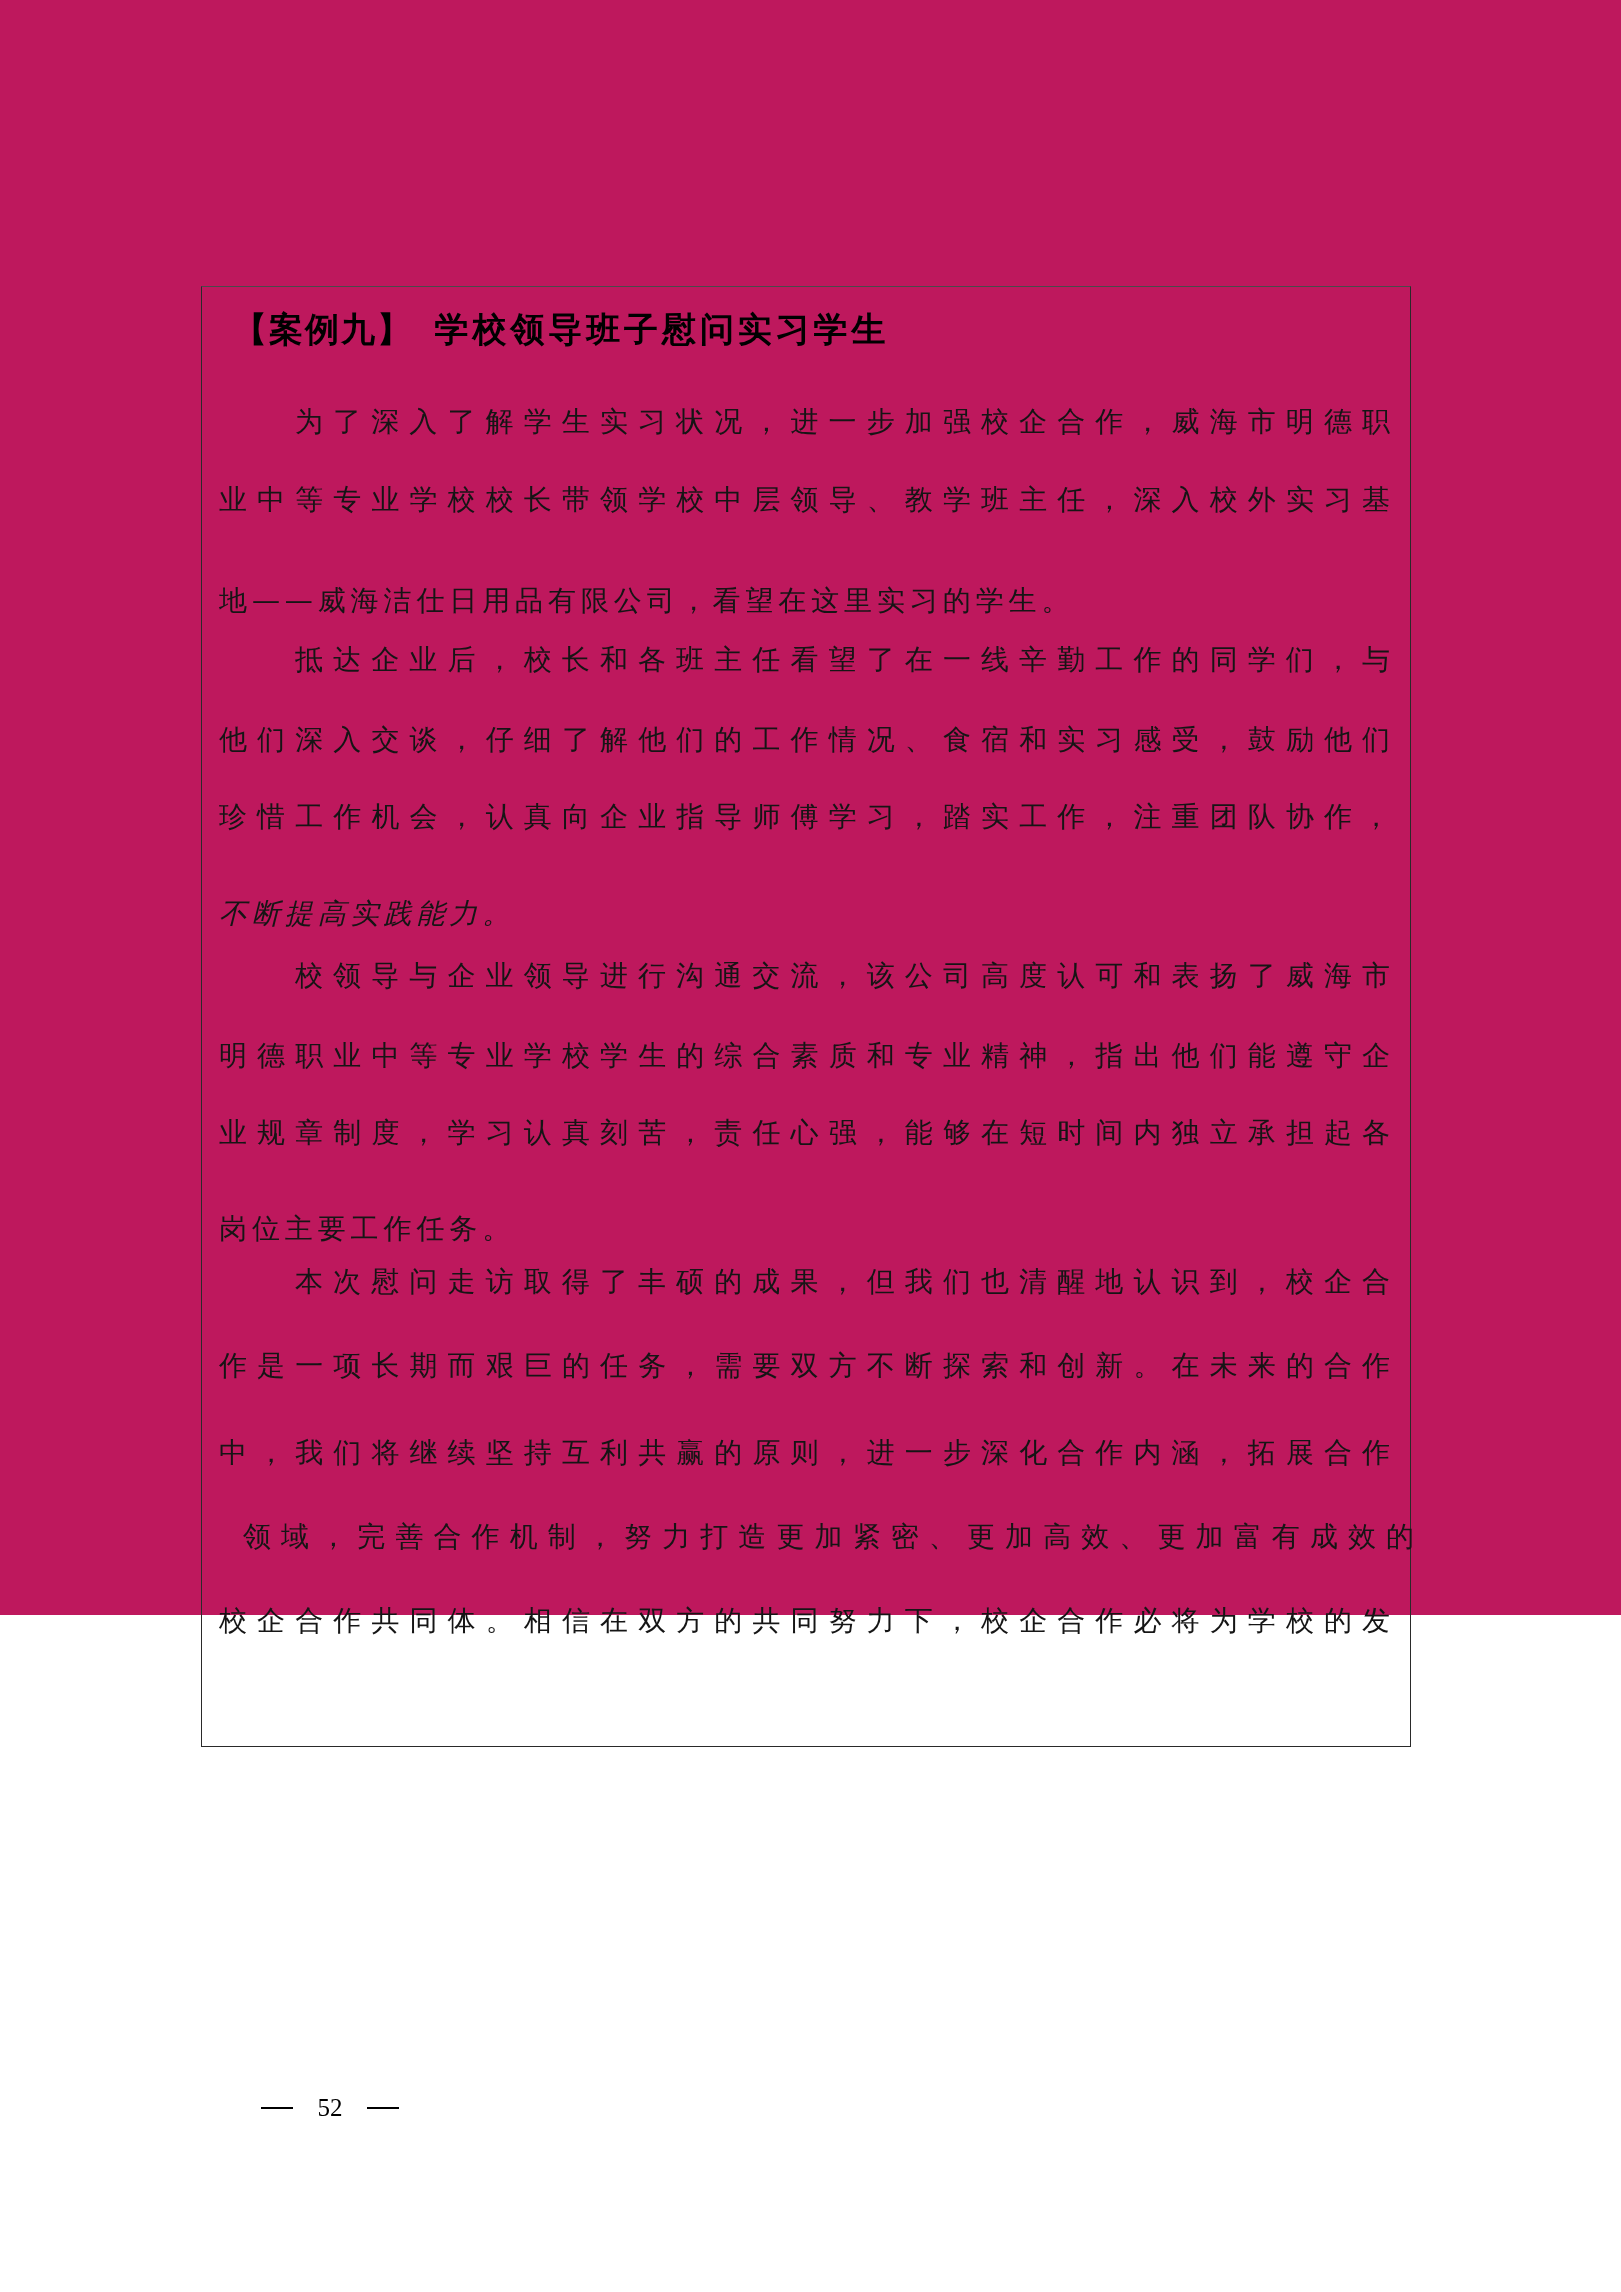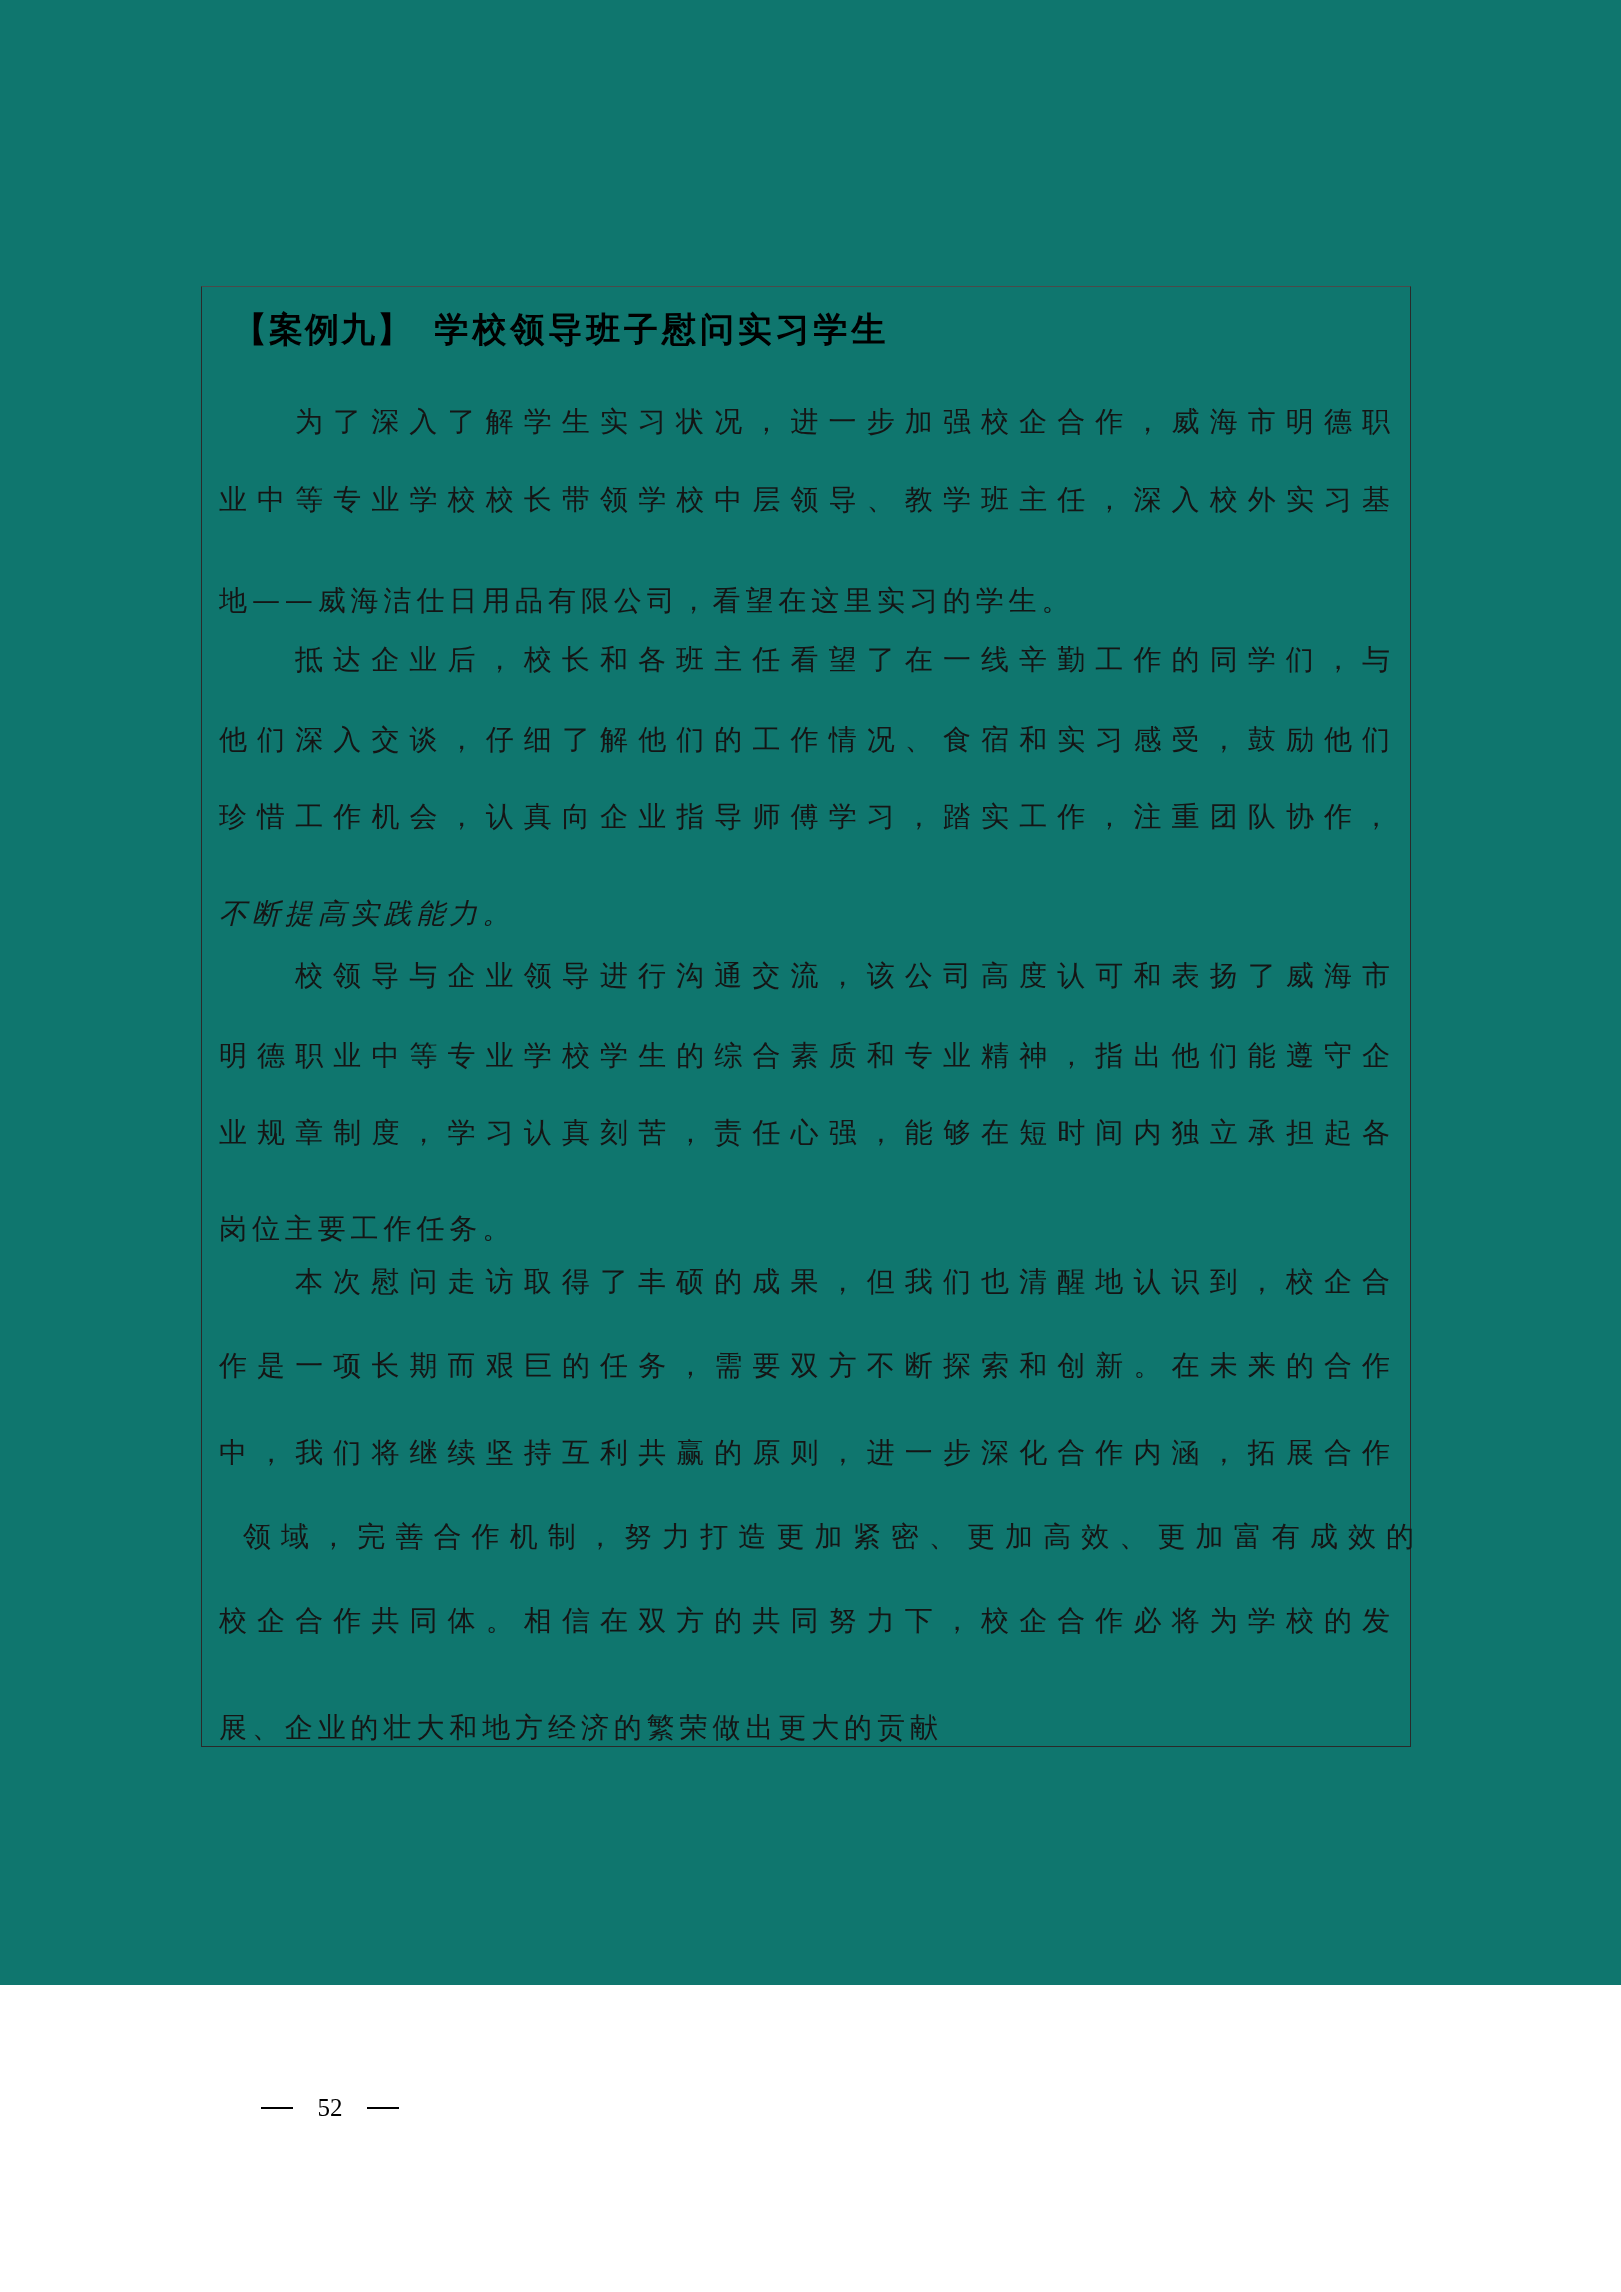--- a/index.html
+++ b/index.html
@@ -12,22 +12,22 @@
     height: 2293px;
     position: relative;
     overflow: hidden;
     color: #111111;
     font-family: "DejaVu Serif", "Liberation Serif", serif;
   }
   .page {
     position: absolute;
     left: 0; top: 0;
     width: 1621px;
-    height: 1985px;
-    background: #0f766e;
+    height: 1615px;
+    background: #be185d;
   }
   .case-box {
     position: absolute;
     left: 201px;
     top: 286px;
     width: 1210px;
     height: 1461px;
     border: 1.5px solid #2a2a2a;
     border-top-color: #4a4a4a;
     box-sizing: border-box;
@@ -122,21 +122,20 @@
   <div class="line indent" style="top:954px;">校领导与企业领导进行沟通交流，该公司高度认可和表扬了威海市</div>
   <div class="line" style="top:1034px;">明德职业中等专业学校学生的综合素质和专业精神，指出他们能遵守企</div>
   <div class="line" style="top:1111px;">业规章制度，学习认真刻苦，责任心强，能够在短时间内独立承担起各</div>
   <div class="line last" style="top:1187px;">岗位主要工作任务。</div>
 
   <div class="line indent" style="top:1260px;">本次慰问走访取得了丰硕的成果，但我们也清醒地认识到，校企合</div>
   <div class="line" style="top:1344px;">作是一项长期而艰巨的任务，需要双方不断探索和创新。在未来的合作</div>
   <div class="line" style="top:1431px;">中，我们将继续坚持互利共赢的原则，进一步深化合作内涵，拓展合作</div>
   <div class="line" style="top:1515px;margin-left:24px;">领域，完善合作机制，努力打造更加紧密、更加高效、更加富有成效的</div>
   <div class="line" style="top:1599px;">校企合作共同体。相信在双方的共同努力下，校企合作必将为学校的发</div>
-  <div class="line last" style="top:1686px;">展、企业的壮大和地方经济的繁荣做出更大的贡献</div>
 
   <div class="page-number">
     <span class="dash"></span>
     <span class="num">52</span>
     <span class="dash"></span>
   </div>
 
 </div>
 
 

